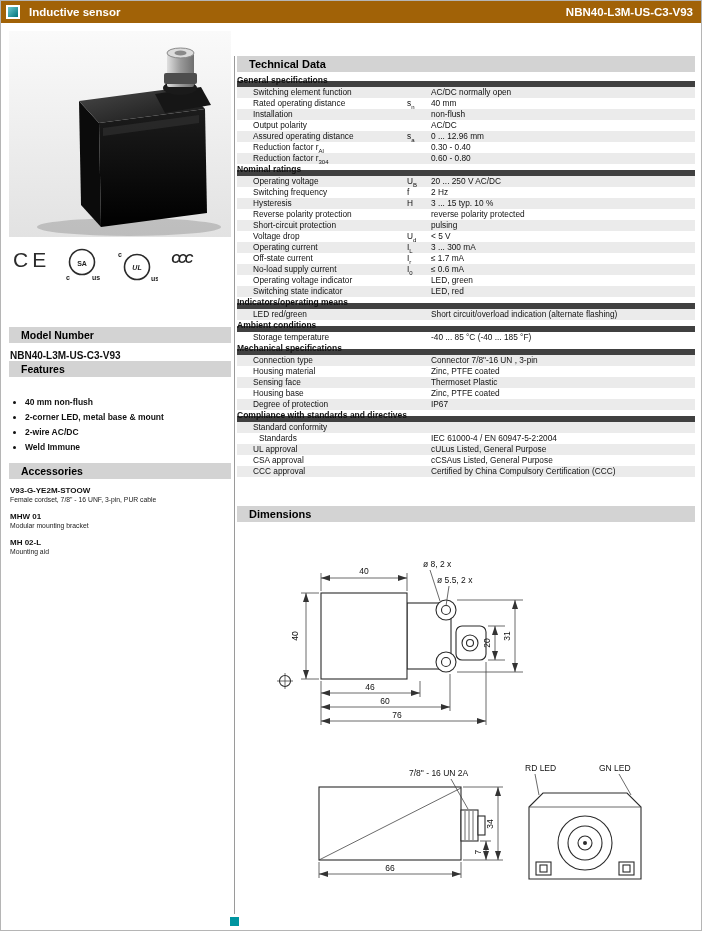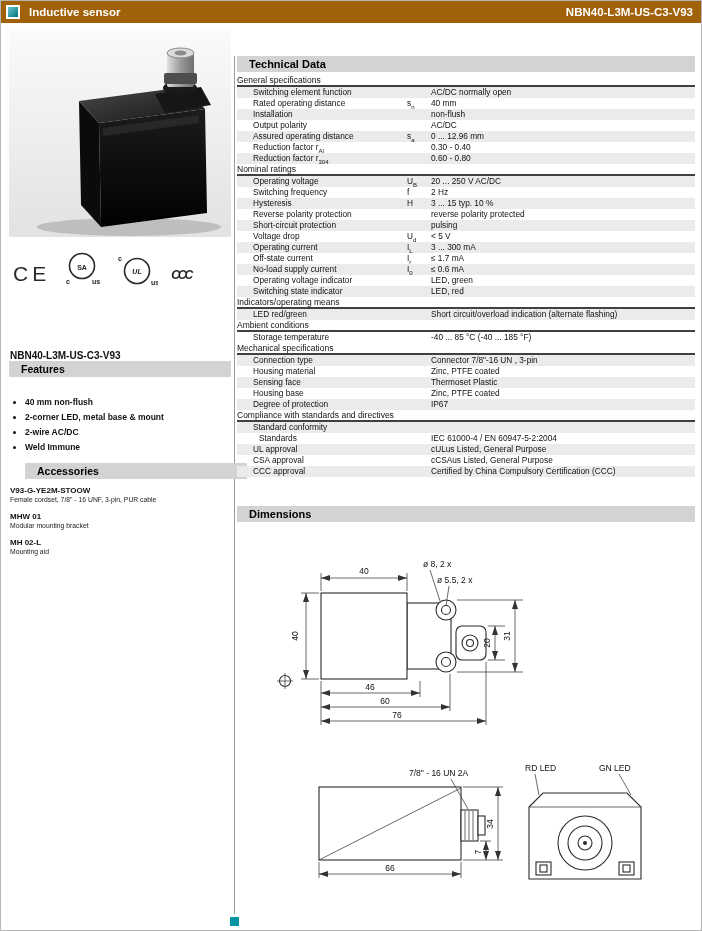--- a/index.html
+++ b/index.html
@@ -6,32 +6,32 @@
 html,body{background:#d9d9d9}
 .page{position:relative;width:702px;height:931px;margin:0 auto;background:#fff;border:1px solid #b5b5b5;font-family:"Liberation Sans",sans-serif;color:#111;overflow:hidden}
 .hdr{position:absolute;top:0;left:0;width:100%;height:22px;background:#a16207;display:flex;align-items:center}
 .hdr-logo{width:14px;height:14px;margin-left:5px;background:linear-gradient(135deg,#6cc9ce 0%,#00737c 100%);border:2px solid #fff}
 .hdr-title{margin-left:9px;color:#fff;font-size:11.5px;font-weight:bold}
 .hdr-part{position:absolute;right:8px;color:#fff;font-size:11.5px;font-weight:bold}
 .vdiv{position:absolute;left:233px;top:55px;width:1px;height:858px;background:#9a9a9a}
 .endcap{position:absolute;left:229px;top:916px;width:9px;height:9px;background:#0095a0}
 .bar{position:absolute;height:16px;background:#d3d3d3;font-size:10.5px;font-weight:bold;line-height:16px;padding:0 12px;color:#000}
 .photo{position:absolute;left:8px;top:30px;width:222px;height:206px}
-.certs{position:absolute;left:12px;top:246px;width:218px;height:40px;display:flex;align-items:flex-end;gap:13px}
+.certs{position:absolute;left:12px;top:246px;width:218px;height:40px;display:flex;gap:13px}
 .cem{font-size:21px;letter-spacing:4px;color:#2b2b2b;line-height:26px}
 .cccm{font-size:12px;font-weight:bold;font-style:italic;letter-spacing:-2px;color:#222;line-height:24px;padding-right:4px}
 .model-val{position:absolute;left:9px;top:349px;font-size:10px;font-weight:bold}
 .features-list{position:absolute;left:24px;top:396px;width:202px;font-size:8.5px;font-weight:bold;list-style:disc}
 .features-list li{margin-bottom:5px}
 .acc-list{position:absolute;left:9px;top:485px;width:216px}
 .acc{margin-bottom:9px}
 .acc-name{font-size:8px;font-weight:bold}
 .acc-desc{font-size:6.8px;margin-top:1px;color:#222}
 .tech{position:absolute;left:236px;top:74px;width:458px}
-.tsec{font-size:8.5px;font-weight:normal;height:12px;line-height:11px;border-bottom:2px solid #404040}
+.tsec{font-size:8.5px;font-weight:bold;height:12px;line-height:11px;border-bottom:6px solid #404040}
 .trow{display:flex;height:11px;line-height:11px;font-size:8.3px}
 .trow.odd{background:#ebebeb}
 .lbl{width:170px;padding-left:16px;white-space:nowrap;overflow:hidden}
 .lbl.ind{padding-left:22px}
 .sym{width:24px}
 .val{flex:1;white-space:nowrap;overflow:hidden}
 sub{font-size:6px}
 .dims-svg{position:absolute;left:236px;top:528px}
 svg text{font-family:"Liberation Sans",sans-serif}
 .o{fill:#fff;stroke:#2b2b2b;stroke-width:1.1}
@@ -100,31 +100,32 @@
     </svg>
     <svg width="42" height="36">
       <text class="mt" x="2" y="10">c</text>
       <circle cx="21" cy="20" r="12.5" fill="none" stroke="#2b2b2b" stroke-width="1.6"></circle>
       <text class="mt" x="21" y="23" text-anchor="middle" font-style="italic">UL</text>
       <text class="mt" x="35" y="34">us</text>
     </svg>
     <span class="cccm">CCC</span>
   </div>
 
+  <div class="bar" style="left:8px;top:326px;width:222px">Model Number</div>
   <div class="model-val">NBN40-L3M-US-C3-V93</div>
 
   <div class="bar" style="left:8px;top:360px;width:222px">Features</div>
   <ul class="features-list">
       <li class="feat">40 mm non-flush</li>
       <li class="feat">2-corner LED, metal base &amp; mount</li>
       <li class="feat">2-wire AC/DC</li>
       <li class="feat">Weld Immune</li>
     </ul>
 
-  <div class="bar" style="left:24px;top:462px;width:222px">Accessories</div>
+  <div class="bar" style="left:8px;top:462px;width:222px">Accessories</div>
   <div class="acc-list">
       <div class="acc">
         <div class="acc-name">V93-G-YE2M-STOOW</div>
         <div class="acc-desc">Female cordset, 7/8" - 16 UNF, 3-pin, PUR cable</div>
       </div>
       <div class="acc">
         <div class="acc-name">MHW 01</div>
         <div class="acc-desc">Modular mounting bracket</div>
       </div>
       <div class="acc">

